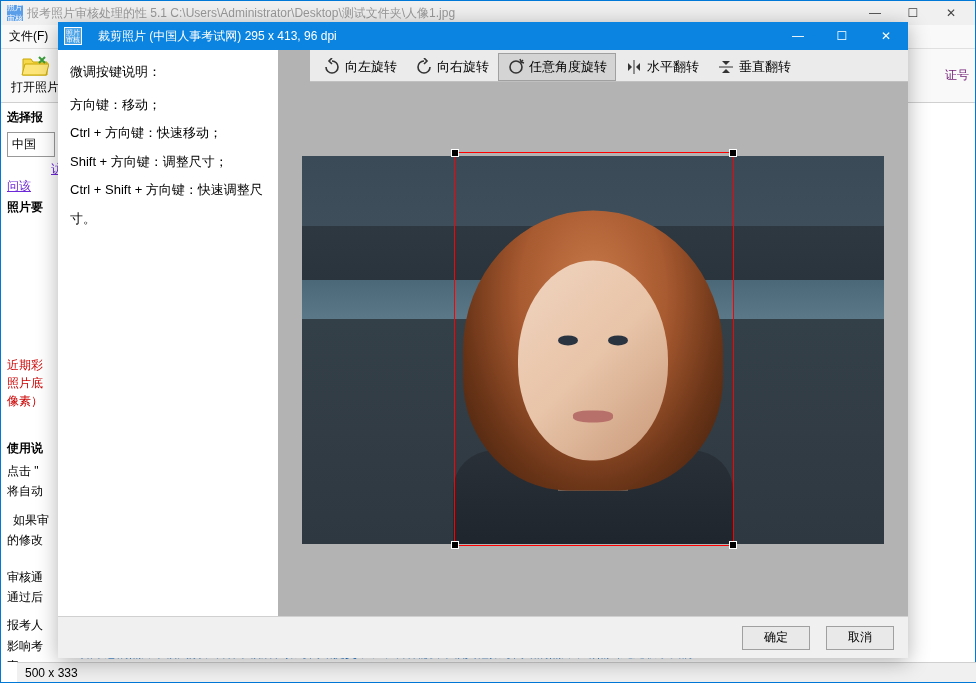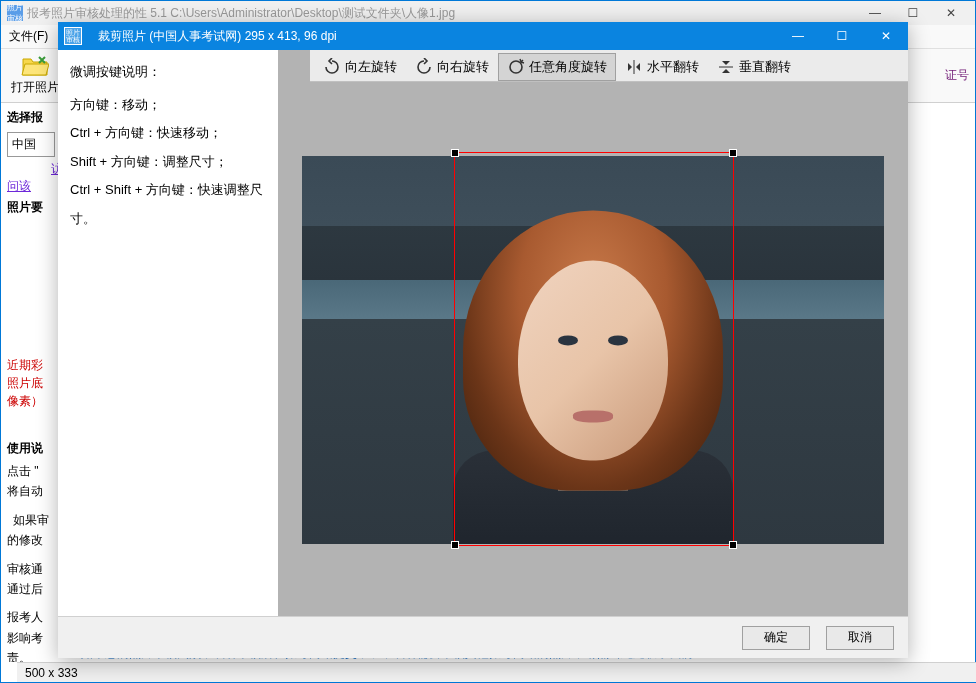--- a/index.html
+++ b/index.html
@@ -379,21 +379,21 @@
         <div>近期彩</div>
         <div>照片底</div>
         <div>像素）</div>
       </div>
       <div class="lp-usage-title">使用说</div>
       <div class="lp-usage">
         <div>点击 "</div>
         <div>将自动</div>
         <div style="margin-top:8px;text-align:center;">如果审</div>
         <div>的修改</div>
-        <div style="margin-top:8px;">审核通</div>
+        <div style="margin-top:16px;">审核通</div>
         <div>通过后</div>
         <div style="margin-top:8px;">报考人</div>
         <div>影响考</div>
         <div>责。</div>
       </div>
     </div>
   </div>
   <div class="status-blue-text">如果您的照片审核失败，或者审核后在报考网站提交不了，或者需要审核其他报考网站的照片，请点击此处联系我们</div>
   <div class="parent-statusbar">
     <span>500 x 333</span>

